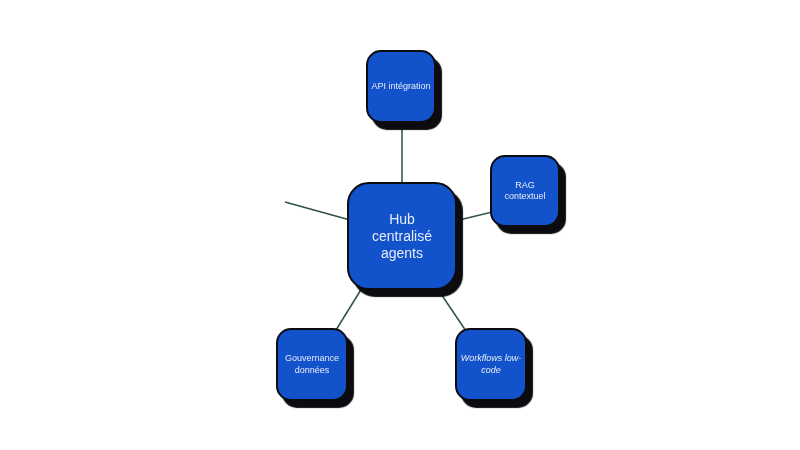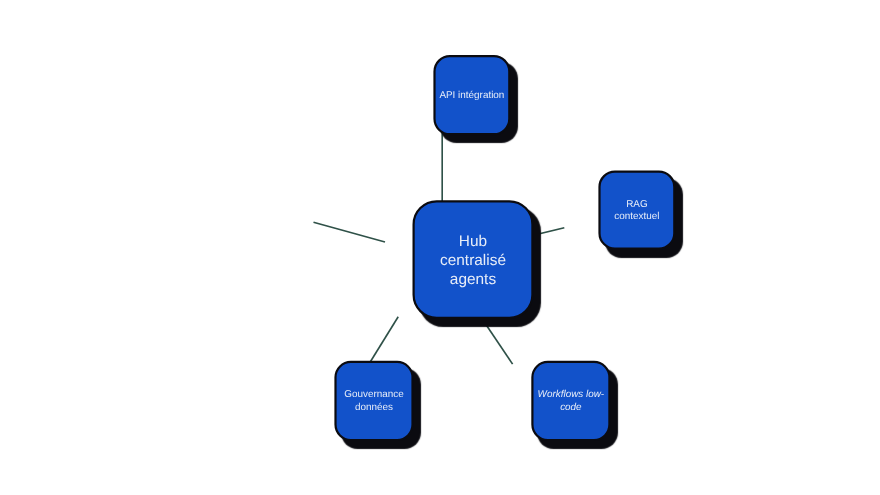--- a/index.html
+++ b/index.html
@@ -26,35 +26,35 @@
     stroke:var(--connector);
     stroke-width:1.5;
   }
   .node{
     position:absolute;z-index:1;
     background:var(--node-fill);
     border:2px solid var(--node-border);
     box-shadow:6px 7px 1px 0 var(--node-shadow);
     color:var(--node-text);
     display:flex;flex-direction:column;align-items:center;justify-content:center;
-    text-align:center;box-sizing:border-box;margin-left:28px;
+    text-align:center;box-sizing:border-box;
   }
   .node span{display:block;}
   .satellite{
     width:70px;height:72px;border-radius:15px;
     font-size:9px;line-height:11.5px;
     padding:2px;
   }
   .hub{
     left:347px;top:182px;width:110px;height:108px;border-radius:22px;
     font-size:14px;line-height:17px;
   }
   .node-top{left:366px;top:50px;height:73px;}
   .node-left{left:218px;top:155px;}
-  .node-right{left:516px;top:155px;}
+  .node-right{left:490px;top:155px;}
   .node-bottom-left{left:276px;top:328px;width:72px;height:73px;}
   .node-bottom-right{left:455px;top:328px;width:72px;height:73px;font-style:italic;}
 </style>
 </head>
 <body>
 
 <div class="stage">
 
   <svg class="connectors" viewBox="0 0 800 450" xmlns="http://www.w3.org/2000/svg">
     <line x1="402" y1="120" x2="402" y2="185"></line>

